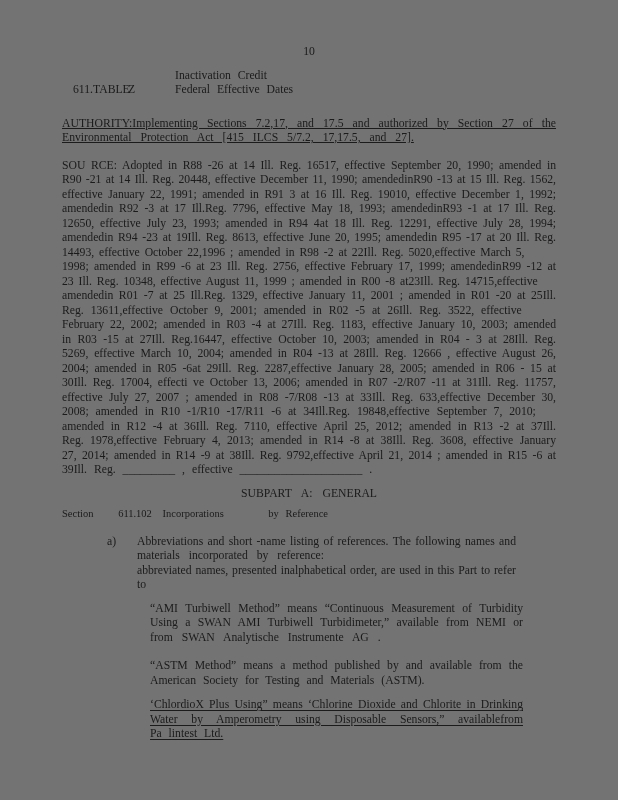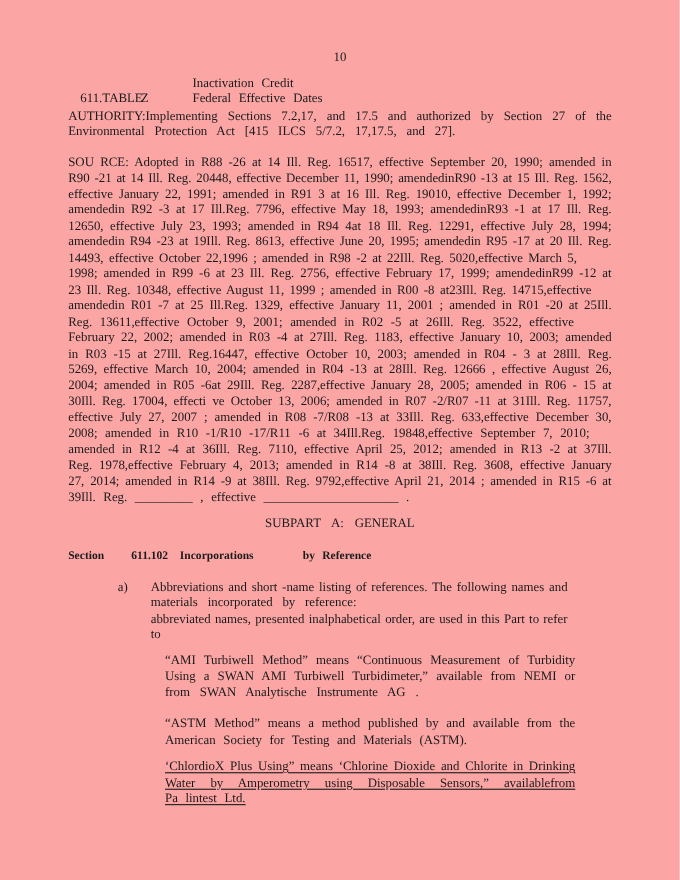--- a/index.html
+++ b/index.html
@@ -1,42 +1,42 @@
 <!DOCTYPE html>
 <html><head>
 <meta charset="utf-8">
 <style>
   html, body { margin: 0; padding: 0; background: #ffffff; }
   .page {
     position: relative;
     width: 618px; height: 800px;
-    background: #fca5a5;
+    background: #737373;
     color: #1b1b1b;
     font-family: "Liberation Serif", "DejaVu Serif", serif;
     font-size: 11.7px;
     line-height: 14.5px;
     box-sizing: border-box;
     padding: 45px 62px 0 62px;
     overflow: hidden;
   }
   .ln { min-height: 14.5px; }
   .j  { text-align: justify; text-align-last: justify; }
   .s2 { word-spacing: 2px; }
   .s4 { word-spacing: 4px; }
   .s6 { word-spacing: 6px; }
   .pageno { text-align: center; }
   .hdr { position: relative; height: 29px; margin-top: 9px; }
   .hrow { position: relative; height: 14.5px; }
   .h-tablenum { position: absolute; left: 11px; top: 0; }
   .h-tableletter { position: absolute; left: 66px; top: 0; }
   .h-right { position: absolute; left: 113px; top: 0; word-spacing: 4px; }
-  .authority { margin-top: 1px; }
+  .authority { margin-top: 19px; text-decoration: underline; }
   .source { margin-top: 13px; }
   .subpart { margin-top: 9px; text-align: center; word-spacing: 7px; }
-  .sect { margin-top: 16px; font-weight: bold; font-size: 10.5px; }
+  .sect { margin-top: 6px; font-weight: normal; font-size: 10.5px; }
   .sect .g1 { margin-left: 22px; }
   .sect .g2 { margin-left: 8px; }
   .sect .g3 { margin-left: 42px; word-spacing: 4px; }
   .itema { position: relative; margin: 13px 40px 0 45px; padding-left: 30px; }
   .alabel { position: absolute; left: 0; top: 0; }
   .def { margin-left: 88px; margin-right: 33px; }
   .def-ami { margin-top: 9px; }
   .def-astm { margin-top: 14px; }
   .def-chlordiox { margin-top: 10px; }
   .underl .ln { text-decoration: underline; text-underline-offset: 2px; }

